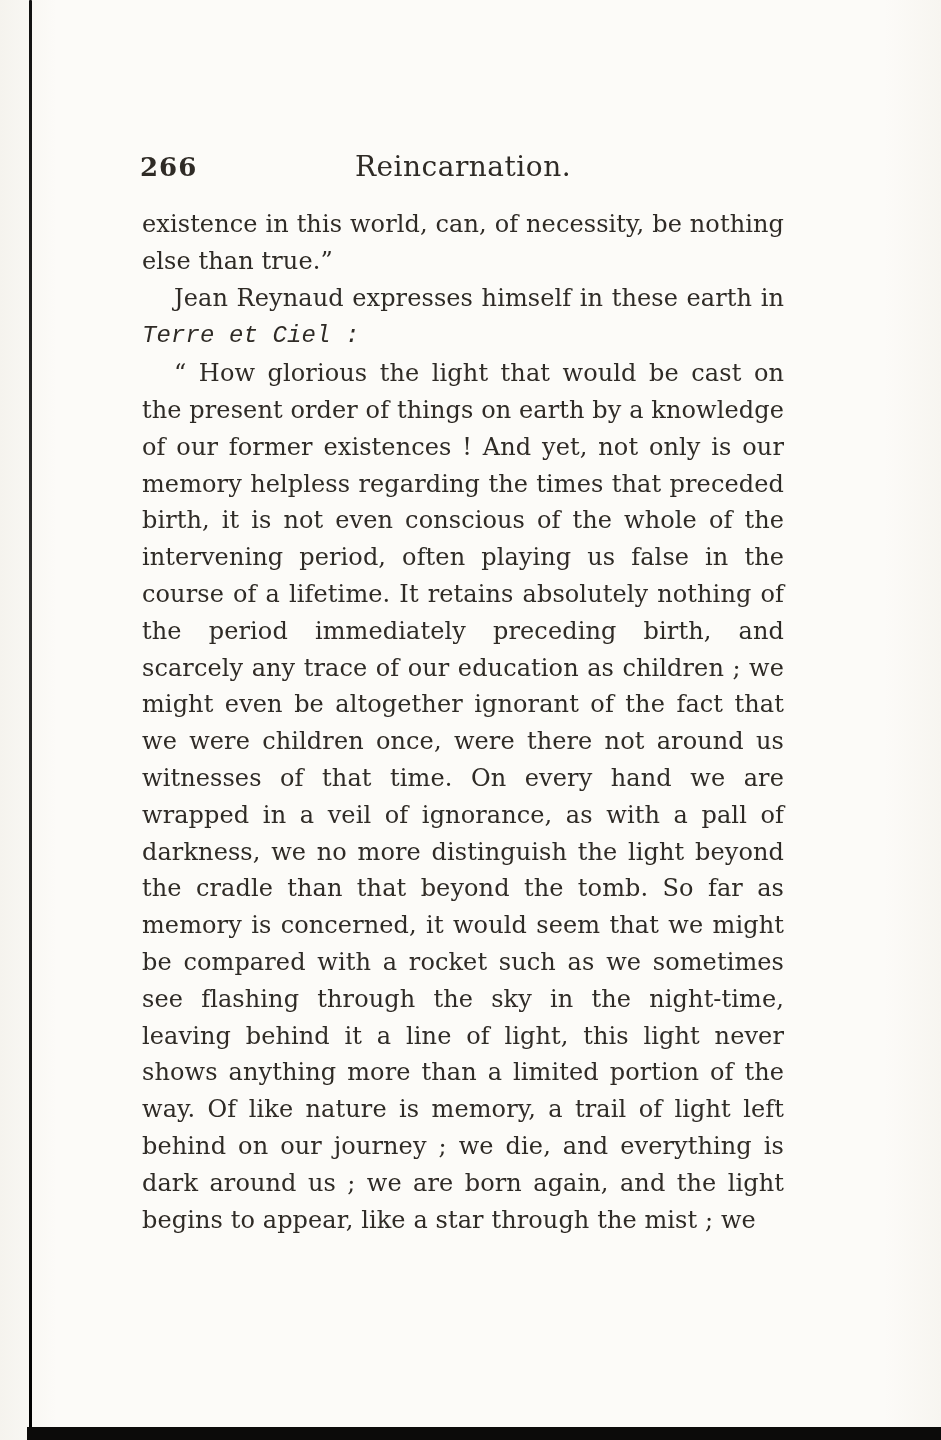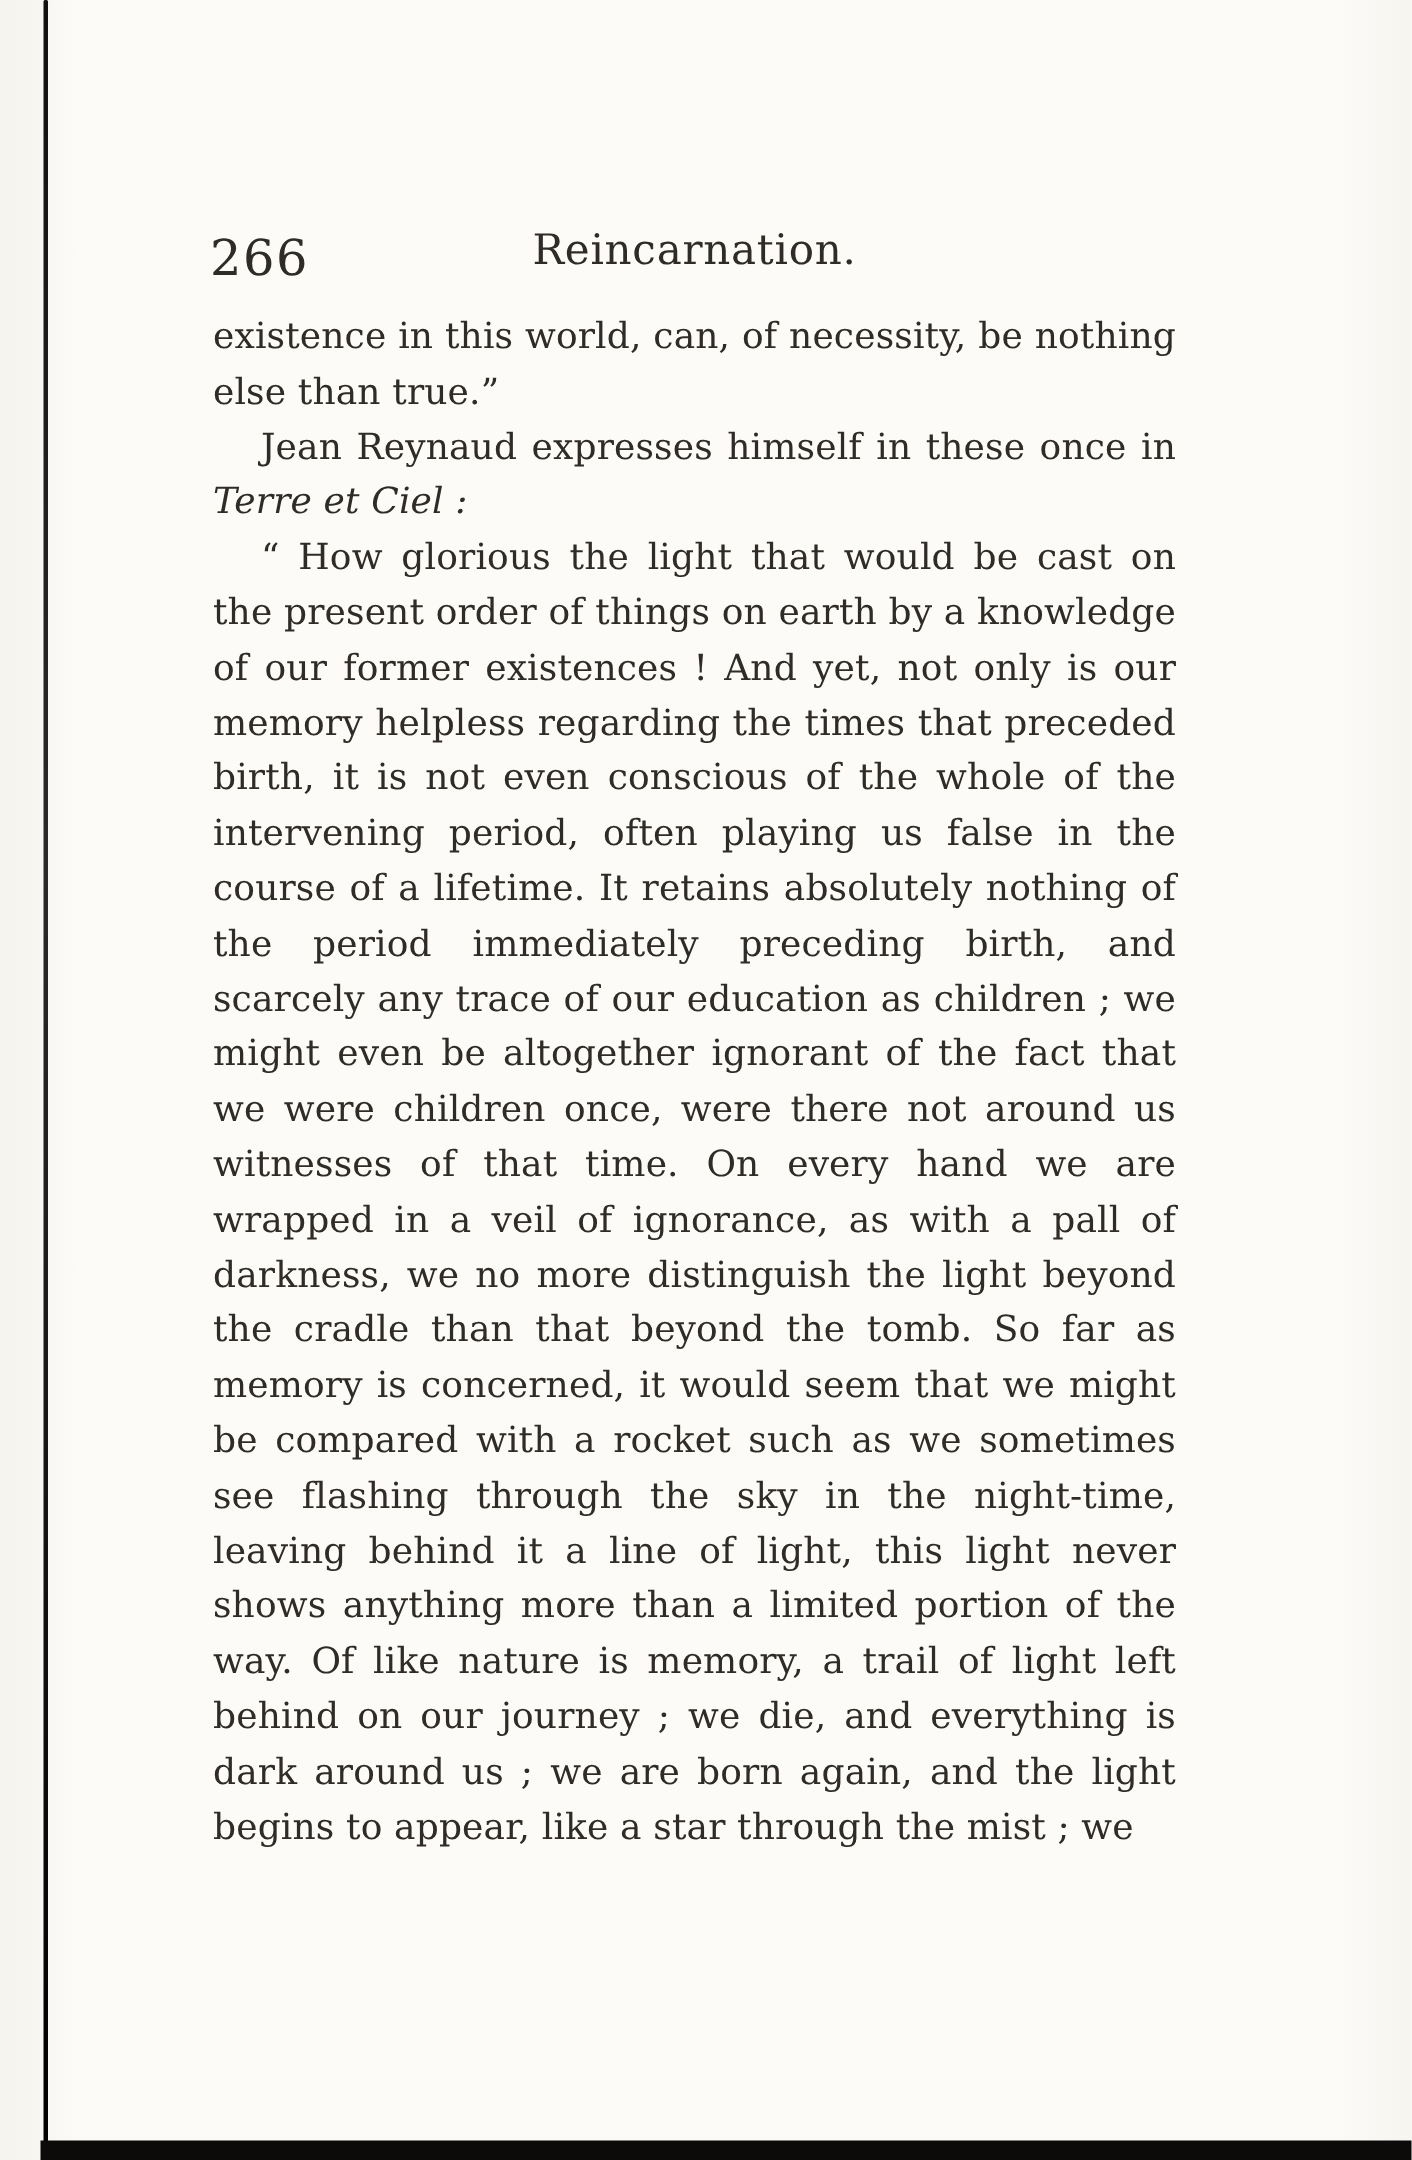--- a/index.html
+++ b/index.html
@@ -41,22 +41,23 @@
     position: absolute;
     top: 150px;
     left: 140px;
     width: 646px;
     height: 34px;
   }
   .page-number {
     position: absolute;
     left: 0;
     top: 2px;
-    font-size: 33px;
+    font-size: 26px;
     letter-spacing: 1px;
+    font-weight: bold;
   }
   .running-head {
     position: absolute;
     left: 0;
     right: 0;
     top: 0;
     text-align: center;
     font-size: 28px;
     letter-spacing: 0.5px;
   }
@@ -72,34 +73,35 @@
   }
   .body-text p {
     margin: 0;
     padding: 0;
   }
   .body-text p.indent {
     text-indent: 32px;
   }
   .italic {
     font-style: italic;
+    font-family: Liberation Mono, monospace;
   }
 </style>
 </head>
 <body>
 
 <div class="scan-page">
 
   <div class="scan-edge-left"></div>
   <div class="scan-edge-bottom"></div>
 
   <div class="page-head">
     <div class="page-number">266</div>
     <div class="running-head">Reincarnation.</div>
   </div>
 
   <div class="body-text">
     <p>existence in this world, can, of necessity, be nothing else than true.”</p>
-    <p class="indent"><span>Jean Reynaud expresses himself in these once in</span> <span class="italic">Terre et Ciel :</span></p>
+    <p class="indent"><span>Jean Reynaud expresses himself in these earth in</span> <span class="italic">Terre et Ciel :</span></p>
     <p class="indent">“ How glorious the light that would be cast on the present order of things on earth by a knowledge of our former existences !  And yet, not only is our memory helpless regarding the times that preceded birth, it is not even conscious of the whole of the intervening period, often playing us false in the course of a lifetime.  It retains absolutely nothing of the period immediately preceding birth, and scarcely any trace of our education as children ; we might even be altogether ignorant of the fact that we were children once, were there not around us witnesses of that time.  On every hand we are wrapped in a veil of ignorance, as with a pall of darkness, we no more distinguish the light beyond the cradle than that beyond the tomb.  So far as memory is concerned, it would seem that we might be compared with a rocket such as we sometimes see flashing through the sky in the night-time, leaving behind it a line of light, this light never shows anything more than a limited portion of the way.  Of like nature is memory, a trail of light left behind on our journey ; we die, and everything is dark around us ; we are born again, and the light begins to appear, like a star through the mist ; we</p>
   </div>
 
 </div>
 
 </body></html>

